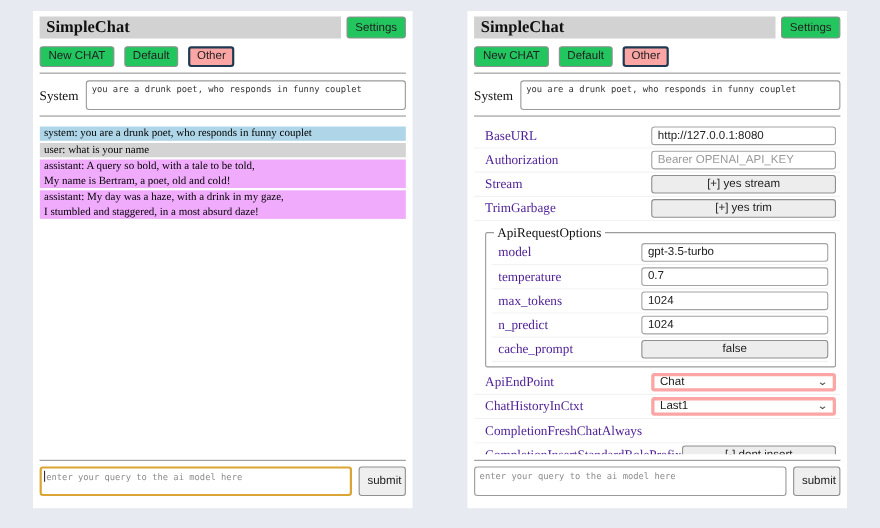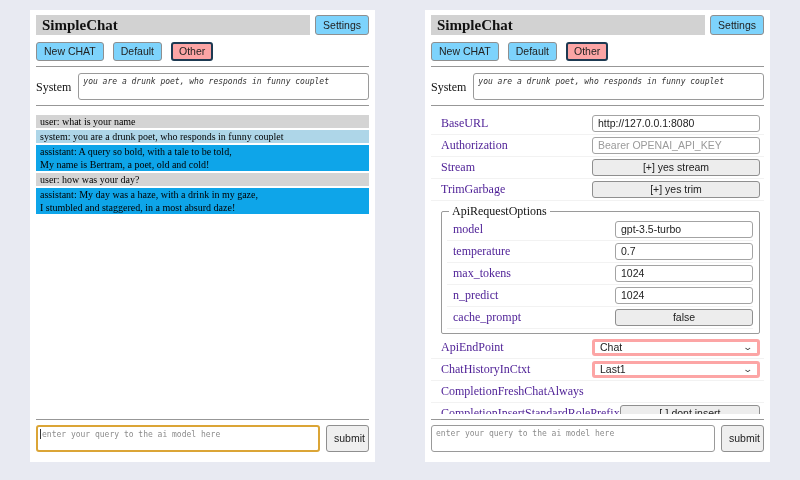--- a/index.html
+++ b/index.html
@@ -26,21 +26,21 @@
     background: #d2d2d2;
     font-size: 15px;
     font-weight: bold;
     padding: 2px 6px 1px 6px;
     color: #111;
   }
   button, .btnlike {
     font-family: "Liberation Sans", sans-serif;
     font-size: 10.5px;
     color: #222;
-    background: #7dd3fc;
+    background: #22c55e;
     border: 1px solid #8f8f8f;
     border-radius: 3px;
     padding: 2px 7px;
     line-height: 1.2;
   }
   .sessions-row { display: flex; gap: 9px; margin-top: 7px; }
   .session-btn { padding: 2px 7px; }
   .session-btn.active {
     background: #fca5a5;
     border: 2px solid #1d3a52;
@@ -55,34 +55,34 @@
     font-size: 8px;
     color: #333;
     border: 1px solid #9a9a9a;
     border-radius: 3px;
     resize: none;
     padding: 3px 4px;
     outline: none;
     background: #fff;
   }
   textarea::placeholder { color: #8c8c8c; }
-  .system-textarea { flex: 1; height: 27px; font-style: italic; }
+  .system-textarea { flex: 1; height: 27px; }
   
   .main-area { flex: 1; overflow: hidden; margin-top: 3px; }
   .msg {
     font-size: 10px;
     line-height: 13px;
     padding: 0 4px;
     margin: 2px 0;
     white-space: pre-line;
     color: #000;
   }
   .msg.system { background: #aed6e8; }
   .msg.user { background: #d4d4d4; }
-  .msg.assistant { background: #0ea5e9; }
+  .msg.assistant { background: #f0abfc; }
   
   .srow {
     display: flex;
     align-items: center;
     justify-content: space-between;
     height: 22px;
     padding: 0 4px 0 10px;
     border-bottom: 1px solid rgba(0,0,0,0.05);
   }
   .srow-label { font-size: 12px; color: #4c1d95; white-space: nowrap; }
@@ -119,21 +119,21 @@
   }
   .chevron { font-size: 9px; color: #444; line-height: 1; transform: scaleX(1.4); }
   fieldset.api-fieldset {
     margin: 3px 4px 3px 10px;
     border: 1px solid #9a9a9a;
     border-radius: 2px;
     padding: 0 6px 4px 5px;
   }
   fieldset.api-fieldset legend { font-size: 12px; color: #111; padding: 0 3px; margin-left: 2px; }
   .api-fieldset .srow { padding: 0 0 0 6px; }
-  .api-fieldset .ctrl { width: 138px; }
+  .api-fieldset .ctrl { width: 170px; }
   
   .query-row { display: flex; gap: 6px; align-items: stretch; margin-top: 1px; }
   .query-wrap { flex: 1; position: relative; }
   .query-textarea { width: 100%; height: 27px; }
   .query-textarea.focused { border: 2px solid #dba536; }
   .caret { position: absolute; left: 4px; top: 4px; width: 1px; height: 10px; background: #333; }
   .submit-btn { width: 43px; height: 27px; background: #efefef; }
 </style>
 </head>
 <body>
@@ -148,25 +148,24 @@
     <button class="session-btn">Default</button>
     <button class="session-btn active">Other</button>
   </div>
   <hr class="divider">
   <div class="system-row">
     <span class="system-label">System</span>
     <textarea class="system-textarea" spellcheck="false" style="">you are a drunk poet, who responds in funny couplet</textarea>
   </div>
   <hr class="divider">
   <div class="main-area">
+    <p class="msg system">system: you are a drunk poet, who responds in funny couplet</p>
     <p class="msg user">user: what is your name</p>
-    <p class="msg system">system: you are a drunk poet, who responds in funny couplet</p>
     <p class="msg assistant">assistant: A query so bold, with a tale to be told,
 My name is Bertram, a poet, old and cold!</p>
-    <p class="msg user">user: how was your day?</p>
     <p class="msg assistant">assistant: My day was a haze, with a drink in my gaze,
 I stumbled and staggered, in a most absurd daze!</p>
   </div>
   <hr class="divider">
   <div class="query-row">
     <div class="query-wrap">
       <textarea class="query-textarea focused" spellcheck="false" placeholder="enter your query to the ai model here" style=""></textarea>
       <span class="caret"></span>
     </div>
     <button class="submit-btn">submit</button>

